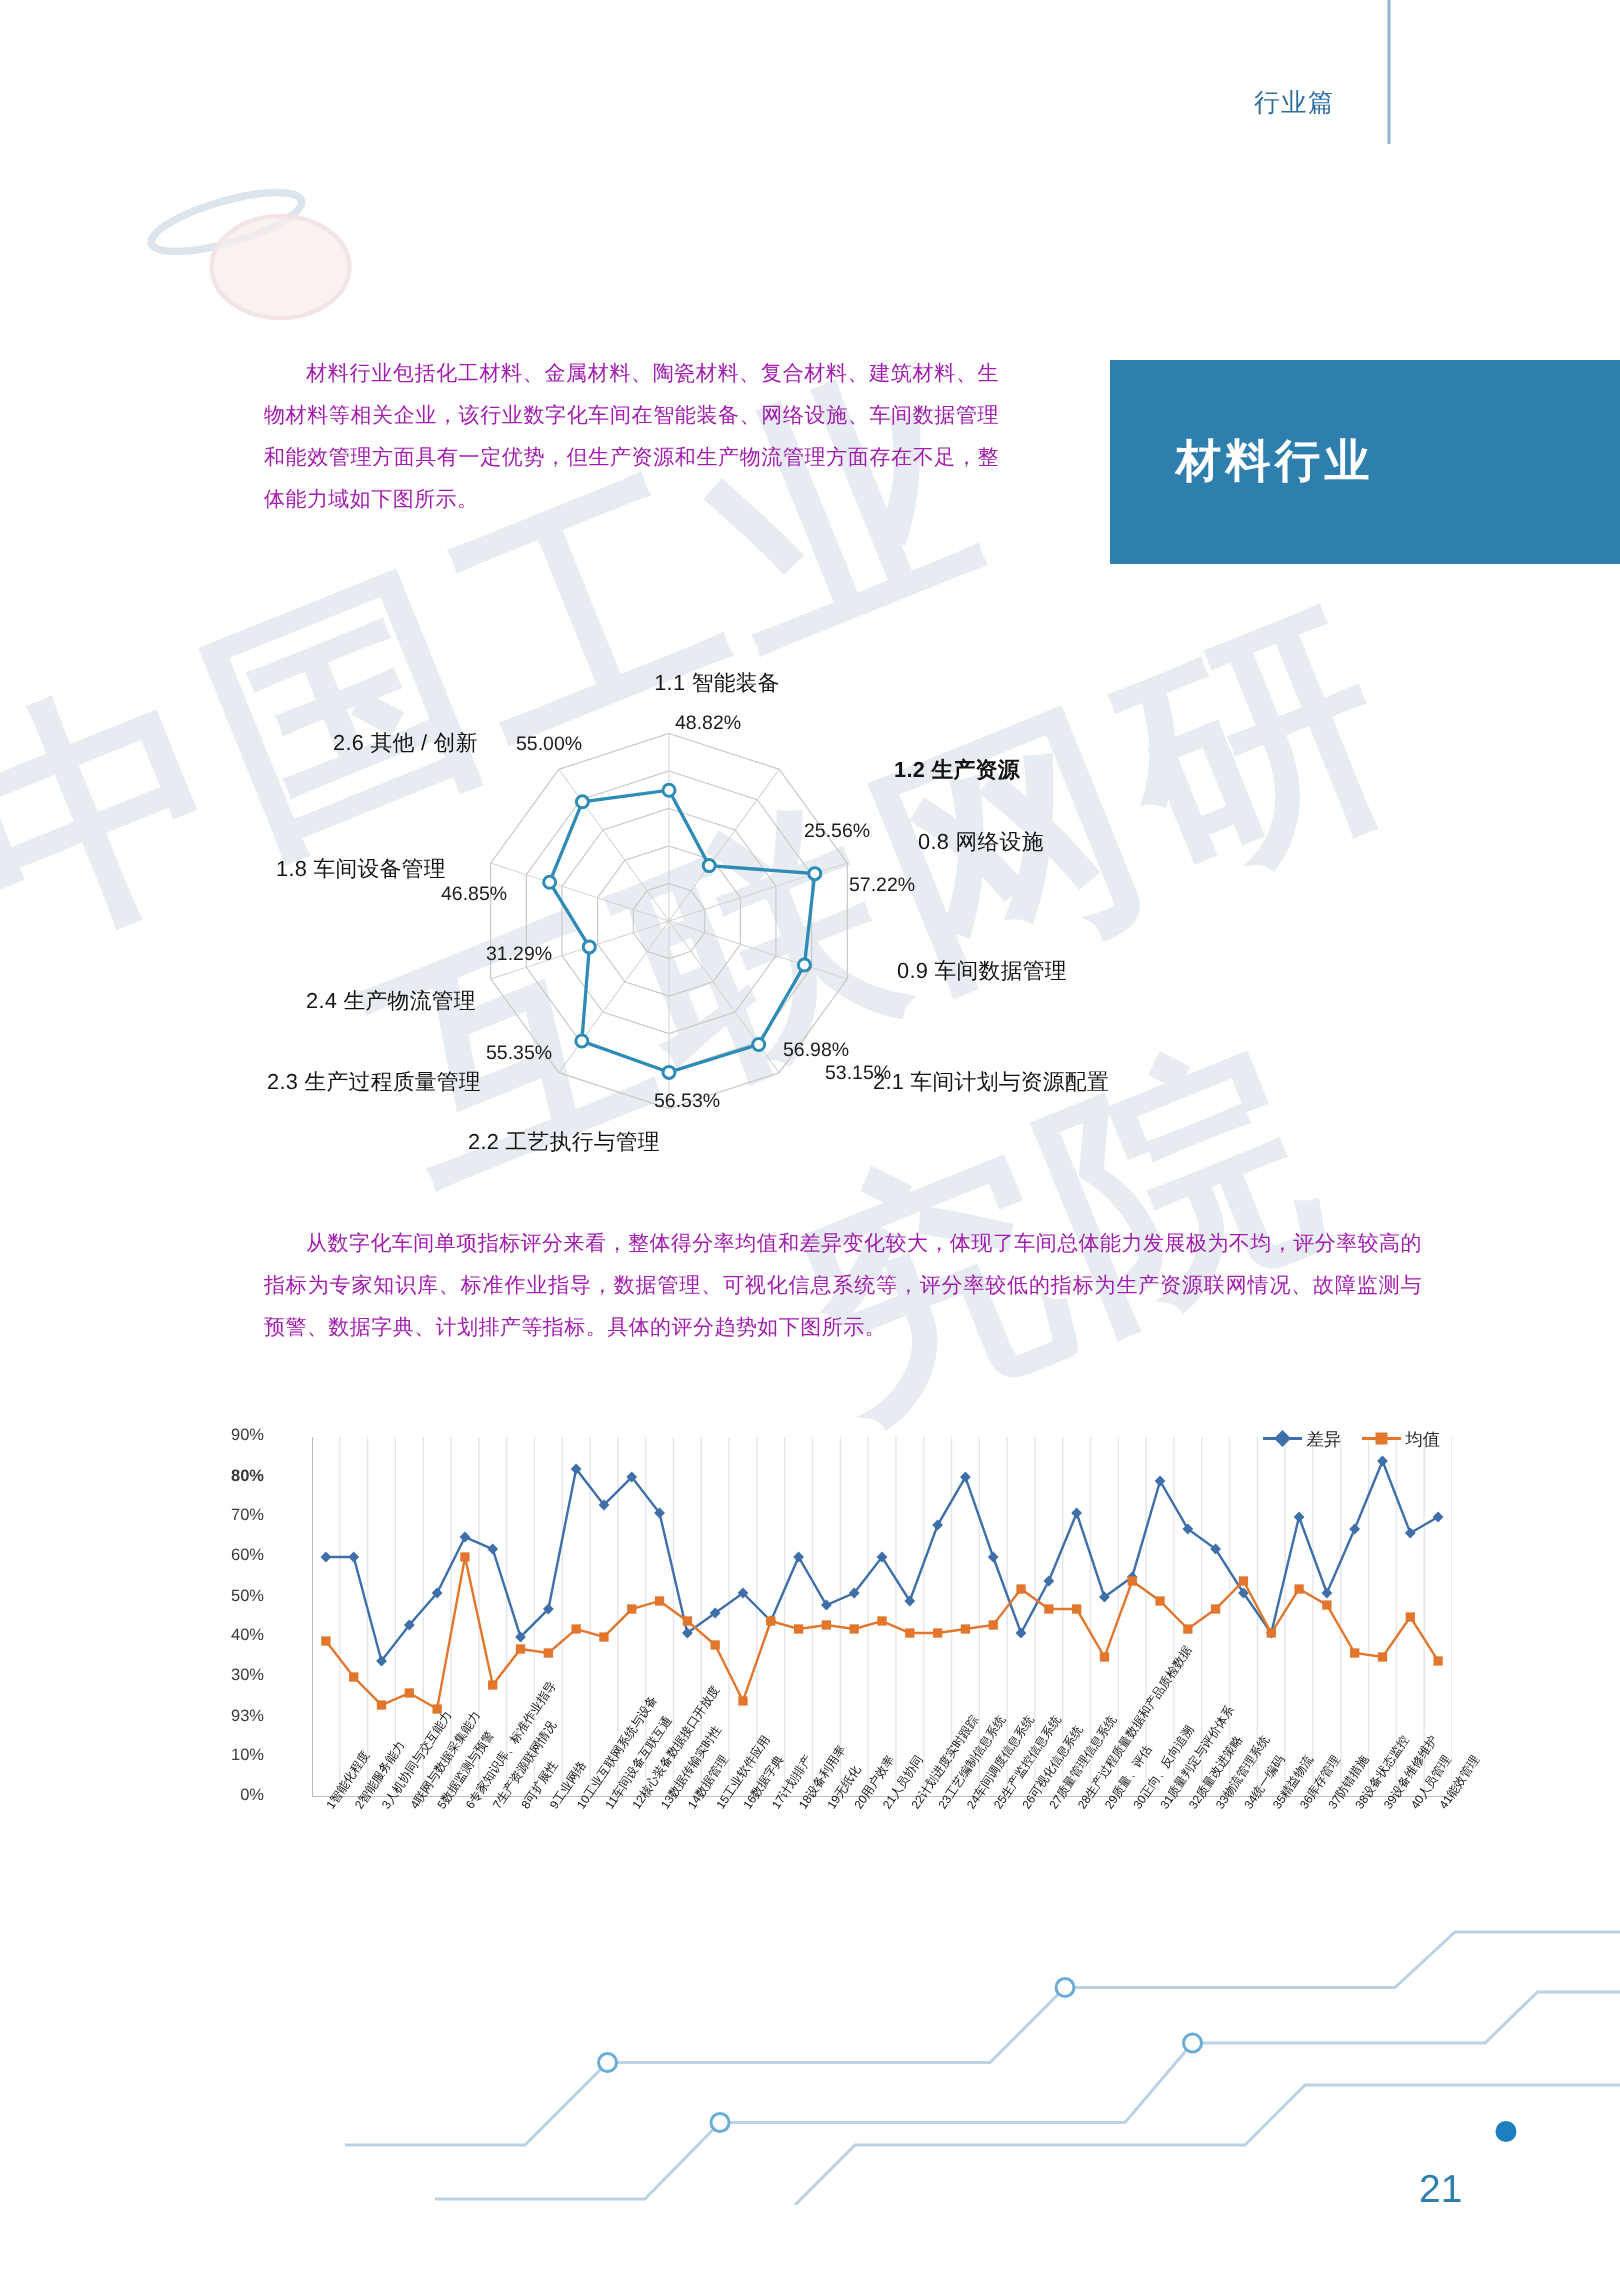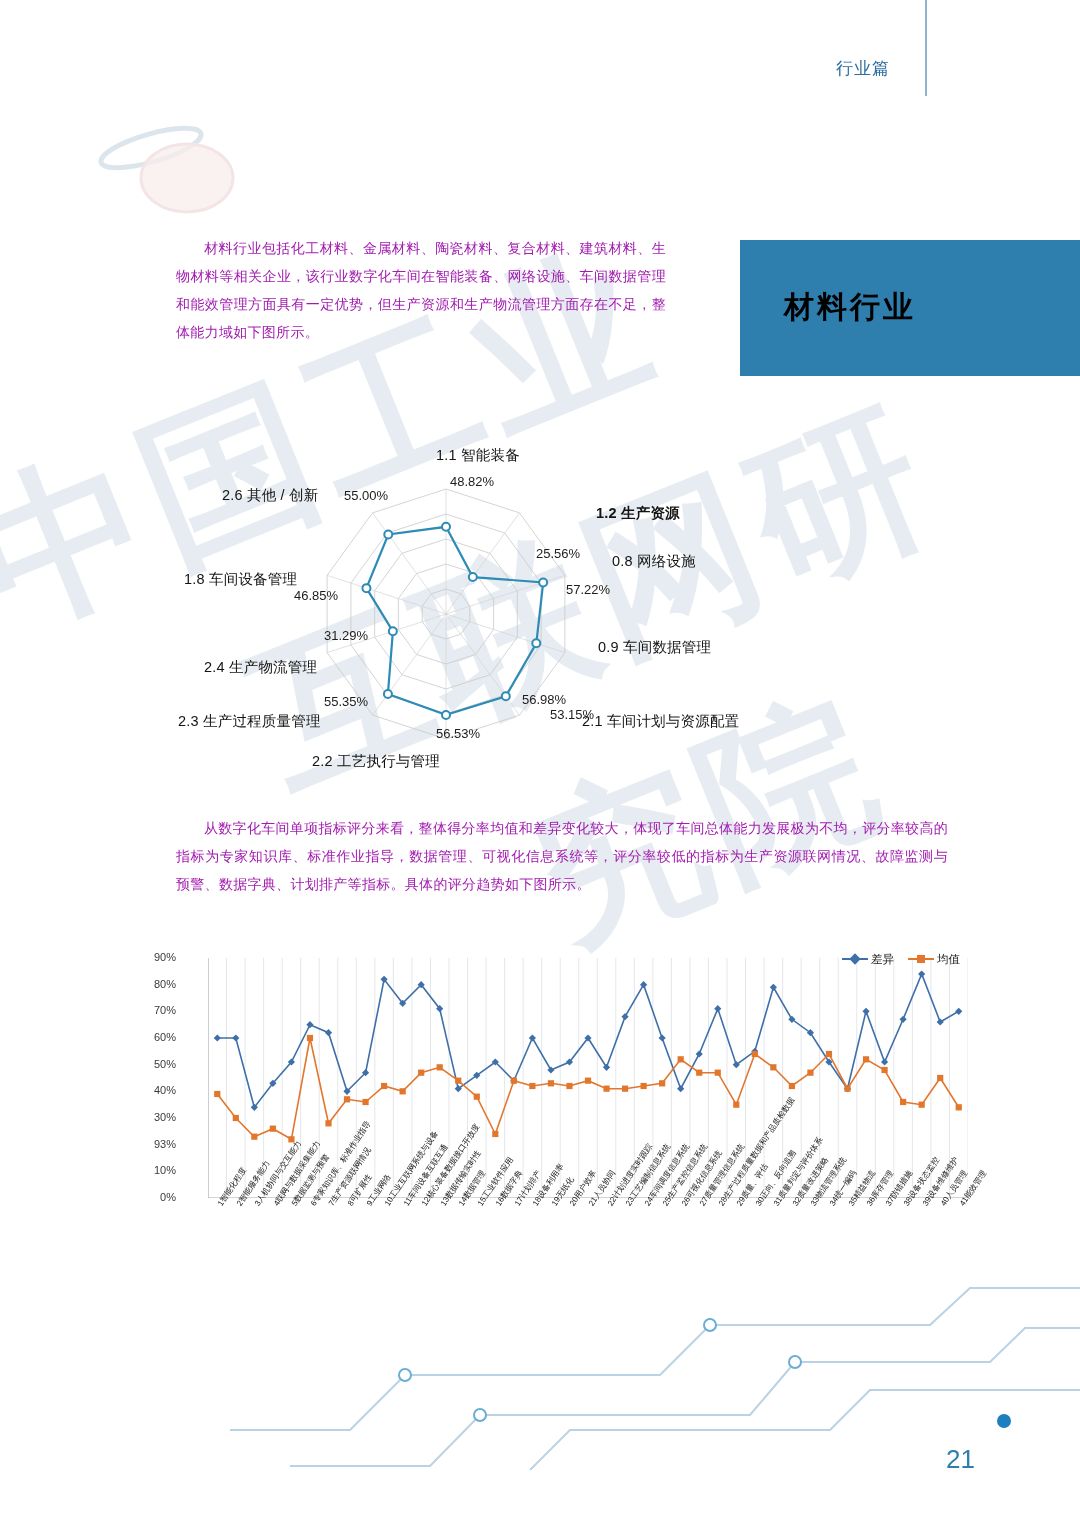--- a/index.html
+++ b/index.html
@@ -37,21 +37,21 @@
     font-size:17px;color:#2e6e9e;letter-spacing:1px;
   }
 
   
   .title-box{
     position:absolute;left:740px;top:240px;width:340px;height:136px;
     background:#2e7fae;
   }
   .title-box span{
     position:absolute;left:44px;top:47px;
-    font-size:30px;font-weight:bold;color:#000000;letter-spacing:3px;
+    font-size:30px;font-weight:bold;color:#ffffff;letter-spacing:3px;
   }
 
   
   .para{
     position:absolute;
     font-size:14px;line-height:28px;color:#a21caf;
     text-align:justify;letter-spacing:.3px;
   }
   .para .ind{display:inline-block;width:2em;}
   #para1{left:176px;top:234px;width:490px;}
@@ -186,21 +186,21 @@
   <div class="linechart">
     <div id="lc-yaxis">
         <div class="lc-ylab" style="top: 241px;">0%</div>
         <div class="lc-ylab" style="top: 214.333px;">10%</div>
         <div class="lc-ylab" style="top: 187.667px;">93%</div>
         <div class="lc-ylab" style="top: 161px;">30%</div>
         <div class="lc-ylab" style="top: 134.333px;">40%</div>
         <div class="lc-ylab" style="top: 107.667px;">50%</div>
         <div class="lc-ylab" style="top: 81px;">60%</div>
         <div class="lc-ylab" style="top: 54.3333px;">70%</div>
-        <div class="lc-ylab" style="top: 27.6667px;">80%</div>
+        <div class="lc-ylab" style="top: 27.6667px; font-weight: bold;">80%</div>
         <div class="lc-ylab" style="top: 1px;">90%</div>
       </div>
     <div class="lc-plot">
       <svg width="760" height="240" id="lc-svg">
           <line x1="0" x2="0" y1="0" y2="240" stroke="#e4e7ea" stroke-width="1"></line>
           <line x1="18.536585365853657" x2="18.536585365853657" y1="0" y2="240" stroke="#e4e7ea" stroke-width="1"></line>
           <line x1="37.073170731707314" x2="37.073170731707314" y1="0" y2="240" stroke="#e4e7ea" stroke-width="1"></line>
           <line x1="55.609756097560975" x2="55.609756097560975" y1="0" y2="240" stroke="#e4e7ea" stroke-width="1"></line>
           <line x1="74.14634146341463" x2="74.14634146341463" y1="0" y2="240" stroke="#e4e7ea" stroke-width="1"></line>
           <line x1="92.68292682926828" x2="92.68292682926828" y1="0" y2="240" stroke="#e4e7ea" stroke-width="1"></line>

